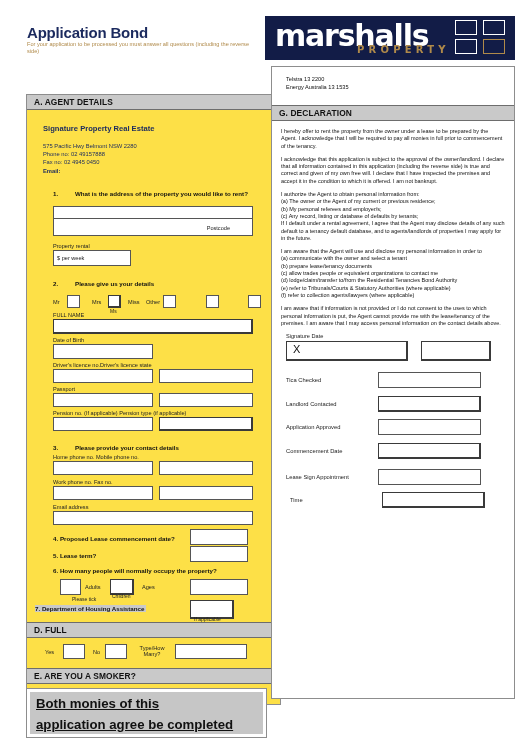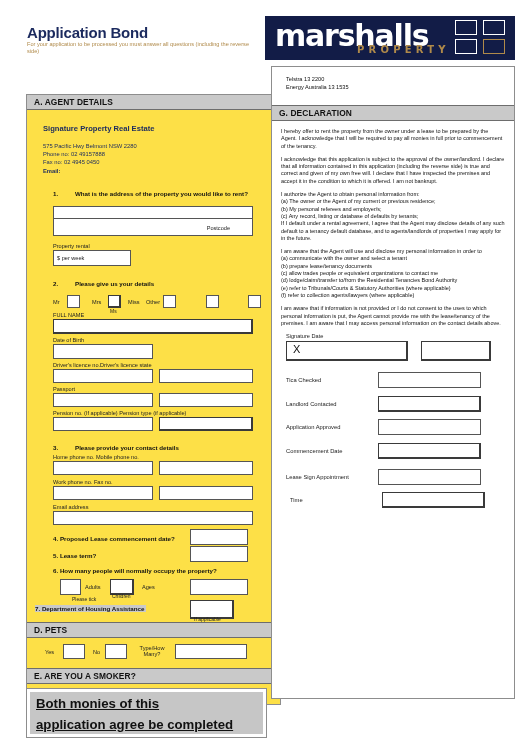--- a/index.html
+++ b/index.html
@@ -210,21 +210,21 @@
       </div>
 
       <div style="position:relative;height:14px;">
         <div class="qtxt" style="position:absolute;left:0;top:2px;background:#c9c9c9;padding:0 2px 0 0;">7. Department of Housing Assistance</div>
         <div class="box thick" style="position:absolute;left:155px;top:-3px;width:44px;height:19px;">
           <span class="lbl-sm" style="position:relative;left:3px;top:6px;">If applicable</span>
         </div>
       </div>
     </div>
 
-    <div class="bar" style="margin-top:5px">D.  PETS</div>
+    <div class="bar" style="margin-top:5px">D.  FULL</div>
     <div style="position:relative;height:30px;">
       <span class="lbl" style="position:absolute;left:18px;top:11px;">Yes</span>
       <div class="box" style="position:absolute;left:36px;top:6px;width:22px;height:15px;"></div>
       <span class="lbl" style="position:absolute;left:66px;top:11px;">No</span>
       <div class="box" style="position:absolute;left:78px;top:6px;width:22px;height:15px;"></div>
       <span class="lbl" style="position:absolute;left:107px;top:7px;width:36px;line-height:6.5px;text-align:center;">Type/How Many?</span>
       <div class="box" style="position:absolute;left:148px;top:6px;width:72px;height:15px;"></div>
     </div>
 
     <div class="bar">E.  ARE YOU A SMOKER?</div>

